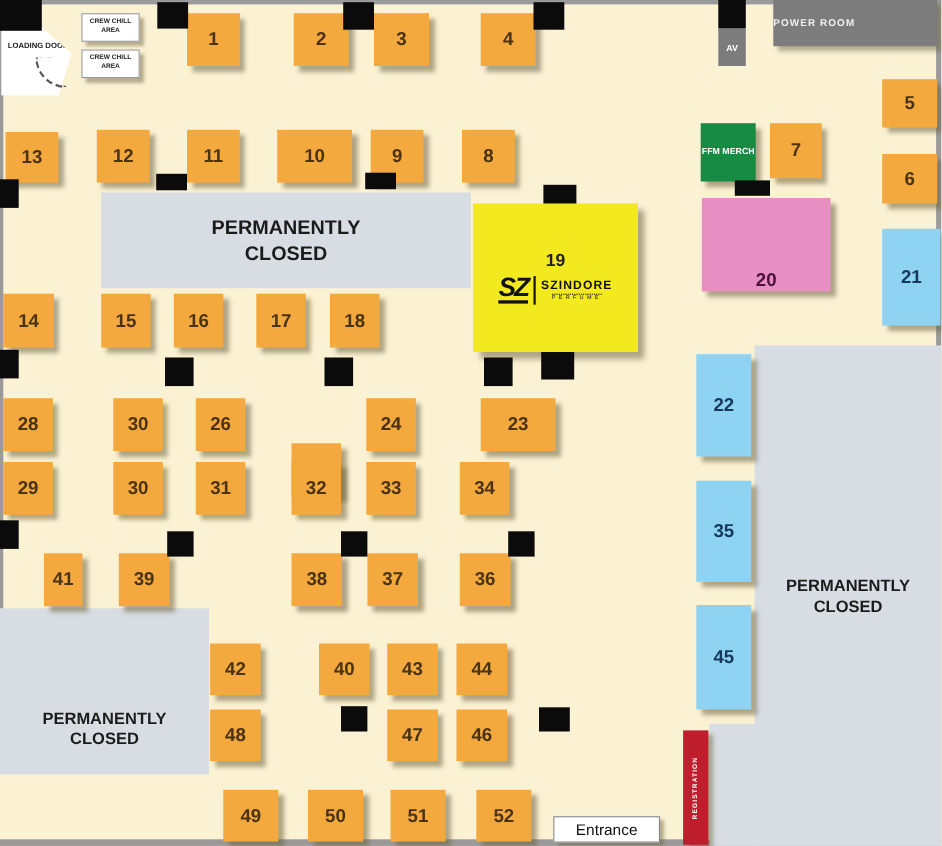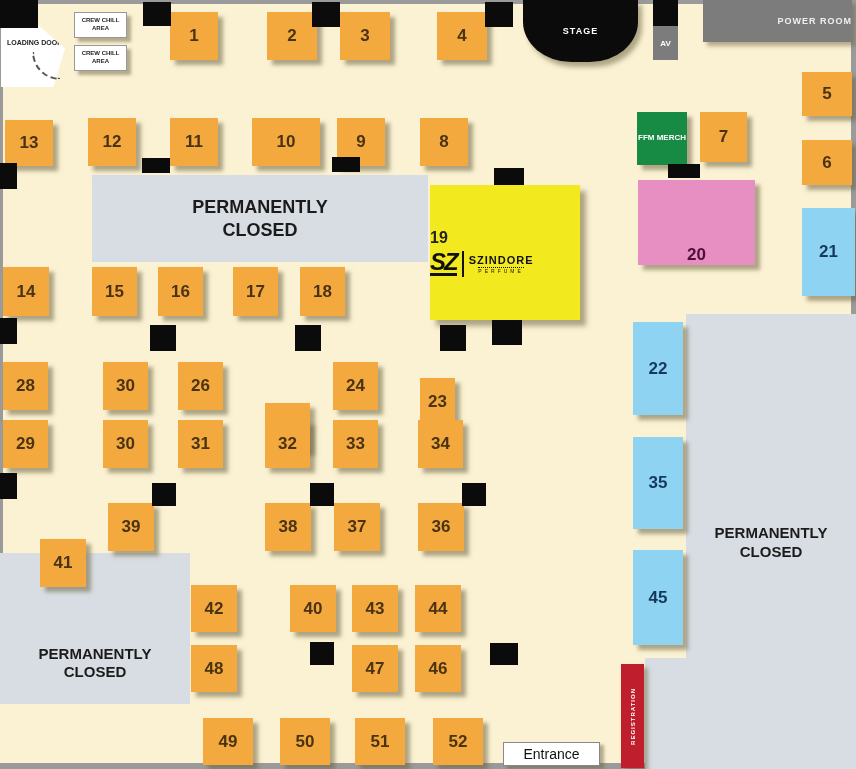--- a/index.html
+++ b/index.html
@@ -51,21 +51,21 @@
   }
   #av-block{left:653px;top:0;width:25px;height:60px;z-index:2;}
   #av-top{position:absolute;left:0;top:0;width:100%;height:26px;background:#0b0b0b;}
   #av-label{
     position:absolute;left:0;top:26px;width:100%;height:34px;background:#7C7C7C;
     display:flex;align-items:center;justify-content:center;
     color:#fff;font-size:8px;font-weight:bold;
   }
   #power-room{
     left:703px;top:0;width:149px;height:42px;background:#7C7C7C;z-index:2;
-    display:flex;align-items:center;justify-content:flex-end;
+    display:flex;align-items:center;justify-content:flex-start;
     color:#efefef;font-size:9px;font-weight:bold;letter-spacing:1px;
     box-shadow:4px 4px 4px rgba(110,100,65,.5);
   }
 
   .closed{
     background:#D8DDE3;z-index:2;color:#1b1b1b;font-weight:bold;text-align:center;
     display:flex;align-items:center;justify-content:center;line-height:1.25;
   }
   #closed-top{left:92px;top:175px;width:336px;height:87px;font-size:18px;}
   #closed-bottom-left{left:0;top:553px;width:190px;height:151px;font-size:15px;align-items:flex-end;padding-bottom:22px;}
@@ -77,21 +77,21 @@
 
   #ffm-merch{
     left:637px;top:112px;width:50px;height:53px;background:#178A43;z-index:3;
     display:flex;align-items:center;justify-content:center;text-align:center;
     color:#fff;font-size:8px;font-weight:bold;line-height:1.3;
     box-shadow:5px 5px 4px rgba(110,100,65,.55);
   }
 
   #booth-19{
     left:430px;top:185px;width:150px;height:135px;background:#F2EA1F;z-index:3;
-    display:flex;flex-direction:column;justify-content:center;
+    display:flex;flex-direction:column;align-items:center;justify-content:center;
     box-shadow:6px 6px 5px rgba(110,100,65,.55);
   }
   #booth-19 .b19-num{font-size:16px;font-weight:bold;color:#222;margin-bottom:4px;}
   .logo-row{display:flex;align-items:center;gap:5px;}
   .logo-sz{font-size:24px;font-weight:900;font-style:italic;color:#111;letter-spacing:-2px;line-height:.9;border-bottom:3px solid #111;}
   .logo-div{width:2px;height:26px;background:#111;}
   .logo-text{display:flex;flex-direction:column;align-items:center;}
   .brand{font-size:11px;font-weight:bold;letter-spacing:1px;color:#111;}
   .brand-sub{font-size:5px;letter-spacing:3px;color:#111;border-top:1px dotted #111;margin-top:1px;}
 
@@ -139,23 +139,20 @@
   </div>
   <div class="door-arc" style="position:absolute;left:32px;top:52px;z-index:2;"></div>
 
   <div class="area crew-box" style="left:74px;top:12px;width:53px;height:26px;">
     <span>CREW CHILL AREA</span>
   </div>
   <div class="area crew-box" style="left:74px;top:45px;width:53px;height:26px;">
     <span>CREW CHILL AREA</span>
   </div>
 
-  <div class="area" id="stage">
-    <span>STAGE</span>
-  </div>
   <div class="area" id="av-block">
     <div id="av-top"></div>
     <div id="av-label">
       <span>AV</span>
     </div>
   </div>
   <div class="area" id="power-room">
     <span>POWER ROOM</span>
   </div>
 
@@ -252,21 +249,21 @@
       </div>
       <div class="booth" style="left: 178px; top: 362px; width: 45px; height: 48px;">
         <span>26</span>
       </div>
       <div class="booth" style="left: 265px; top: 362px; width: 45px; height: 48px; margin-top: 41px;">
         <span>25</span>
       </div>
       <div class="booth" style="left: 333px; top: 362px; width: 45px; height: 48px;">
         <span>24</span>
       </div>
-      <div class="booth" style="left: 420px; top: 362px; width: 35px; height: 48px; margin-top: 16px;">
+      <div class="booth" style="left: 437px; top: 362px; width: 68px; height: 48px;">
         <span>23</span>
       </div>
       <div class="booth" style="left: 3px; top: 420px; width: 45px; height: 48px;">
         <span>29</span>
       </div>
       <div class="booth" style="left: 103px; top: 420px; width: 45px; height: 48px;">
         <span>30</span>
       </div>
       <div class="booth" style="left: 178px; top: 420px; width: 45px; height: 48px;">
         <span>31</span>
@@ -282,21 +279,21 @@
       </div>
       <div class="booth booth--blue" style="left: 633px; top: 322px; width: 50px; height: 93px;">
         <span>22</span>
       </div>
       <div class="booth booth--blue" style="left: 633px; top: 437px; width: 50px; height: 92px;">
         <span>35</span>
       </div>
       <div class="booth booth--blue" style="left: 633px; top: 550px; width: 50px; height: 95px;">
         <span>45</span>
       </div>
-      <div class="booth" style="left: 40px; top: 503px; width: 46px; height: 48px; margin-top: 36px;">
+      <div class="booth" style="left: 40px; top: 503px; width: 35px; height: 48px;">
         <span>41</span>
       </div>
       <div class="booth" style="left: 108px; top: 503px; width: 46px; height: 48px;">
         <span>39</span>
       </div>
       <div class="booth" style="left: 265px; top: 503px; width: 46px; height: 48px;">
         <span>38</span>
       </div>
       <div class="booth" style="left: 334px; top: 503px; width: 46px; height: 48px;">
         <span>37</span>

